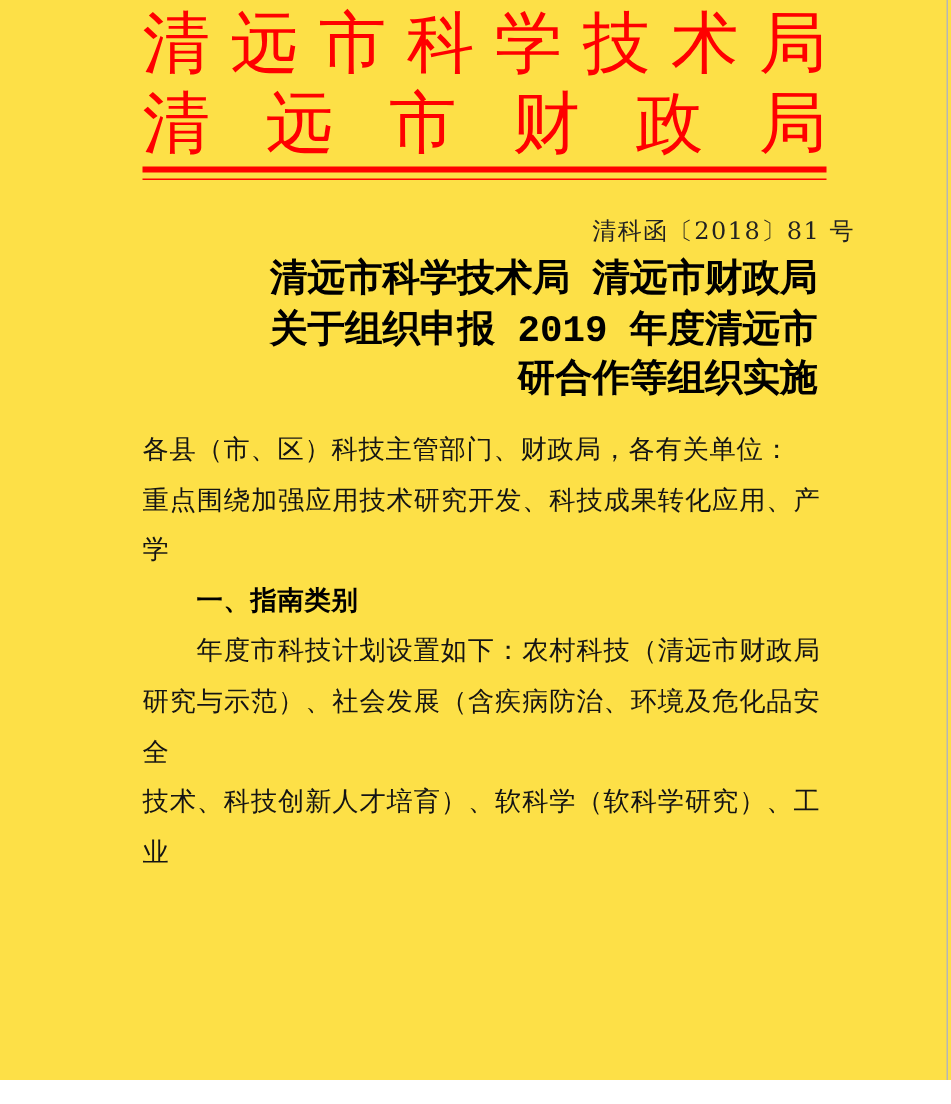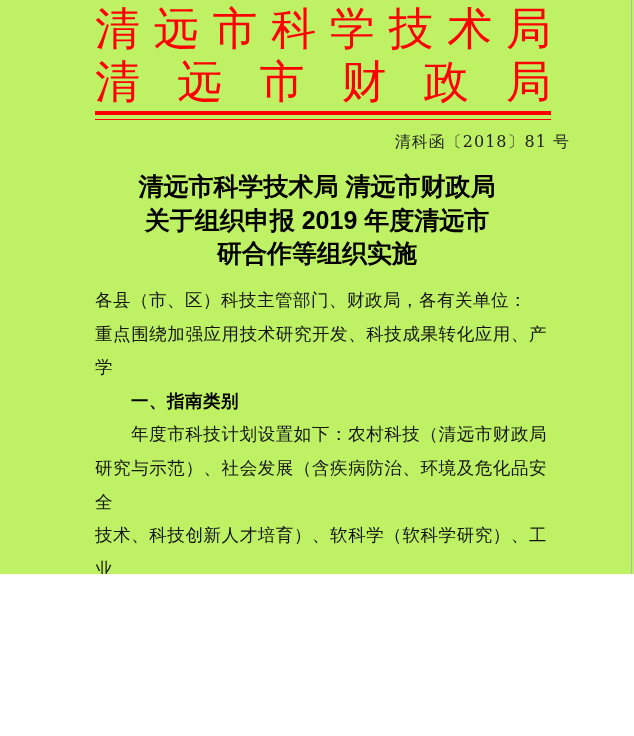--- a/index.html
+++ b/index.html
@@ -1,20 +1,20 @@
 <!DOCTYPE html>
 <html style="--accent-red: #ff0000;"><head>
 <meta charset="utf-8">
 <style>
   html, body { margin: 0; padding: 0; background: #ffffff; }
   .page {
     position: relative;
     width: 634px;
-    height: 574px;
-    background: #bef264;
+    height: 720px;
+    background: #fde047;
     overflow: hidden;
     font-family: "DejaVu Serif", "Liberation Serif", serif;
     color: #111111;
   }
   .edge-line {
     position: absolute;
     top: 0; bottom: 0; right: 2px;
     width: 1px;
     background: #b6b6b6;
   }
@@ -37,32 +37,32 @@
     position: absolute;
     left: 95px; top: 111px;
     width: 456px;
     height: 9px;
     box-sizing: border-box;
     border-top: 4px solid var(--accent-red, #ff0000);
     border-bottom: 1px solid var(--accent-red, #ff0000);
   }
   .doc-number {
     position: absolute;
-    top: 132px; right: 64px;
+    top: 144px; right: 64px;
     font-size: 16px;
     line-height: 20px;
     letter-spacing: 1px;
     color: #222222;
   }
   .title-block {
     position: absolute;
     left: 89px; top: 170px;
     width: 456px;
-    text-align: center;
-    font-family: Liberation Sans, sans-serif;
+    text-align: right;
+    font-family: Liberation Mono, monospace;
     font-weight: 700;
     font-size: 25px;
     line-height: 33.5px;
     color: #000000;
   }
   .body-block {
     position: absolute;
     left: 95px; top: 284px;
     width: 452px;
     font-size: 17.5px;

